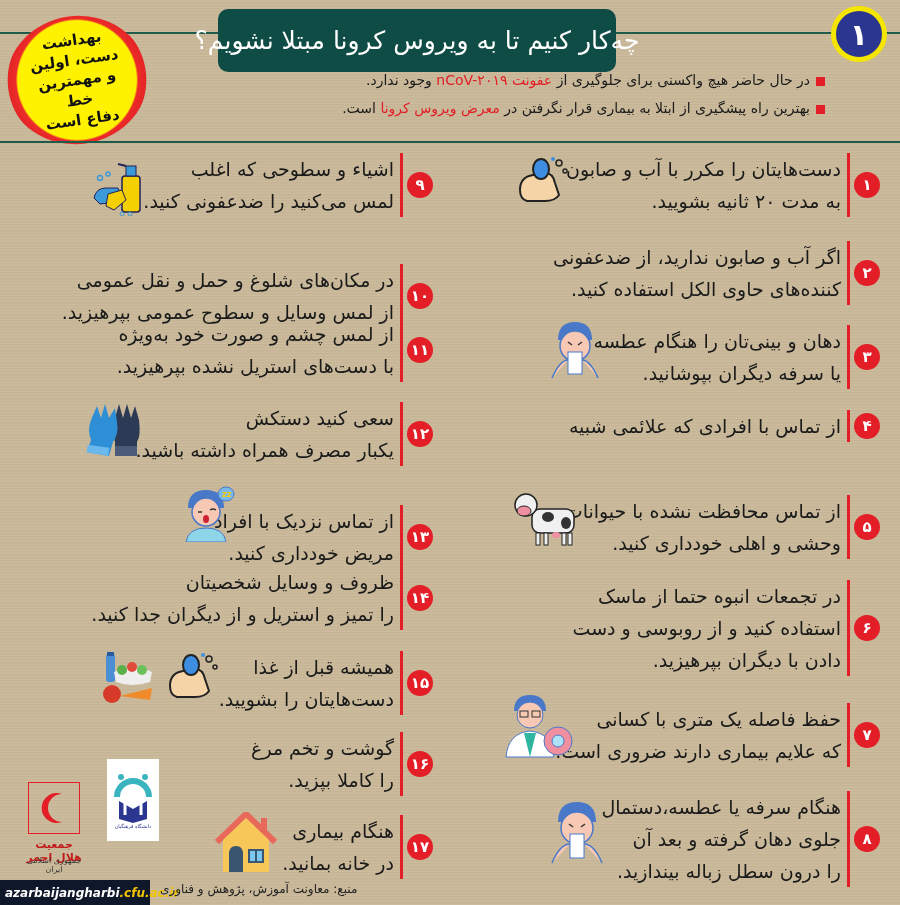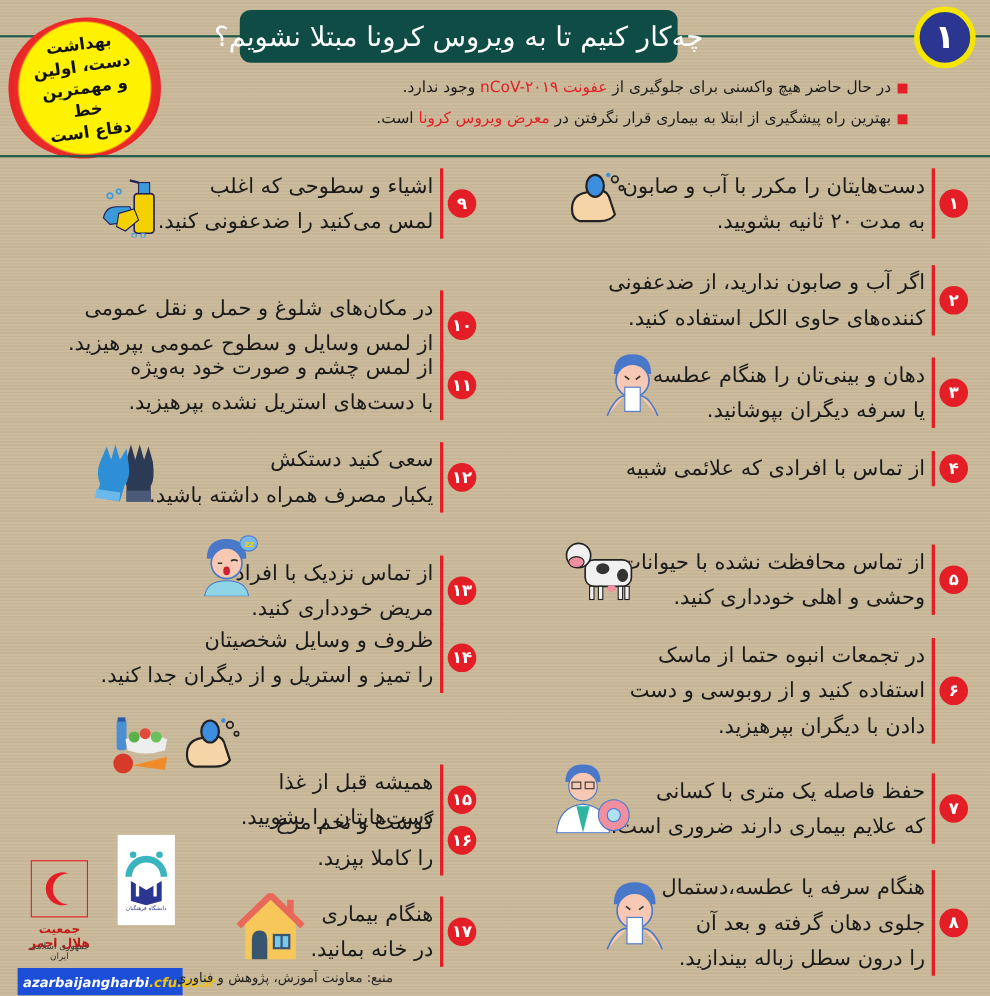--- a/index.html
+++ b/index.html
@@ -11,21 +11,21 @@
       position: relative;
       color: #1a1a1a;
     }
     .page { position: absolute; inset: 0; }
 
     
     .hline {
       position: absolute; left: 0; right: 0; top: 32px; height: 2px; background: #1f5b4a;
     }
     .title-box {
-      position: absolute; left: 218px; top: 9px; width: 398px; height: 48px;
+      position: absolute; left: 218px; top: 9px; width: 398px; height: 63px;
       background: #0f4c45; border-radius: 10px;
       color: #fff; font-size: 25px; direction: rtl;
       display: flex; align-items: center; justify-content: center;
       white-space: nowrap;
     }
     .num-badge {
       position: absolute; left: 831px; top: 6px; width: 56px; height: 56px;
       border-radius: 50%; background: #2a3690; border: 5px solid #f4e600;
       color: #fff; font-size: 30px; font-weight: bold;
       display: flex; align-items: center; justify-content: center;
@@ -61,21 +61,21 @@
       font-weight: bold; font-size: 15px; display: flex; align-items: center; justify-content: center;
       flex-shrink: 0; margin-left: 4px;
     }
     .item .vbar { width: 3px; align-self: stretch; background: #e31e26; margin-left: 6px; flex-shrink: 0; }
     .item .text { font-size: 19px; line-height: 32px; text-align: right; white-space: nowrap; }
     .item .text span { display: block; }
 
     .icon { position: absolute; display: flex; align-items: center; justify-content: center; }
 
     .watermark {
-      position: absolute; left: 16px; top: 880px; width: 150px; height: 25px; background: #1d4ed8;
+      position: absolute; left: 0; top: 880px; width: 150px; height: 25px; background: #0f172a;
       color: #fff; font-size: 12px; font-weight: bold; font-style: italic; display: flex; align-items: center; padding-left: 5px;
     }
     .watermark .y { color: #f0c400; }
     .source { position: absolute; left: 160px; top: 882px; font-size: 12px; direction: rtl; color: #222; }
 
     .logo-rc {
       position: absolute; left: 28px; top: 782px; width: 52px; height: 52px; border: 1.5px solid #e31e26;
       display: flex; align-items: center; justify-content: center;
     }
     .logo-rc-text1 { position: absolute; left: 22px; top: 838px; width: 64px; text-align: center; font-size: 11px; color: #c21b1b; direction: rtl; font-weight: bold; }
@@ -221,21 +221,21 @@
       </div>
   </div>
   <div class="item" style="right:467px; top:566px;">
     <span class="badge">۱۴</span>
     <span class="vbar"></span>
     <div class="text">
         <span>ظروف و وسایل شخصیتان</span>
         <span>را تمیز و استریل و از دیگران جدا کنید.</span>
       </div>
   </div>
-  <div class="item" style="right:467px; top:651px;margin-top:44px;">
+  <div class="item" style="right:467px; top:651px;">
     <span class="badge">۱۵</span>
     <span class="vbar"></span>
     <div class="text">
         <span>همیشه قبل از غذا</span>
         <span>دست‌هایتان را بشویید.</span>
       </div>
   </div>
   <div class="item" style="right:467px; top:732px;">
     <span class="badge">۱۶</span>
     <span class="vbar"></span>

